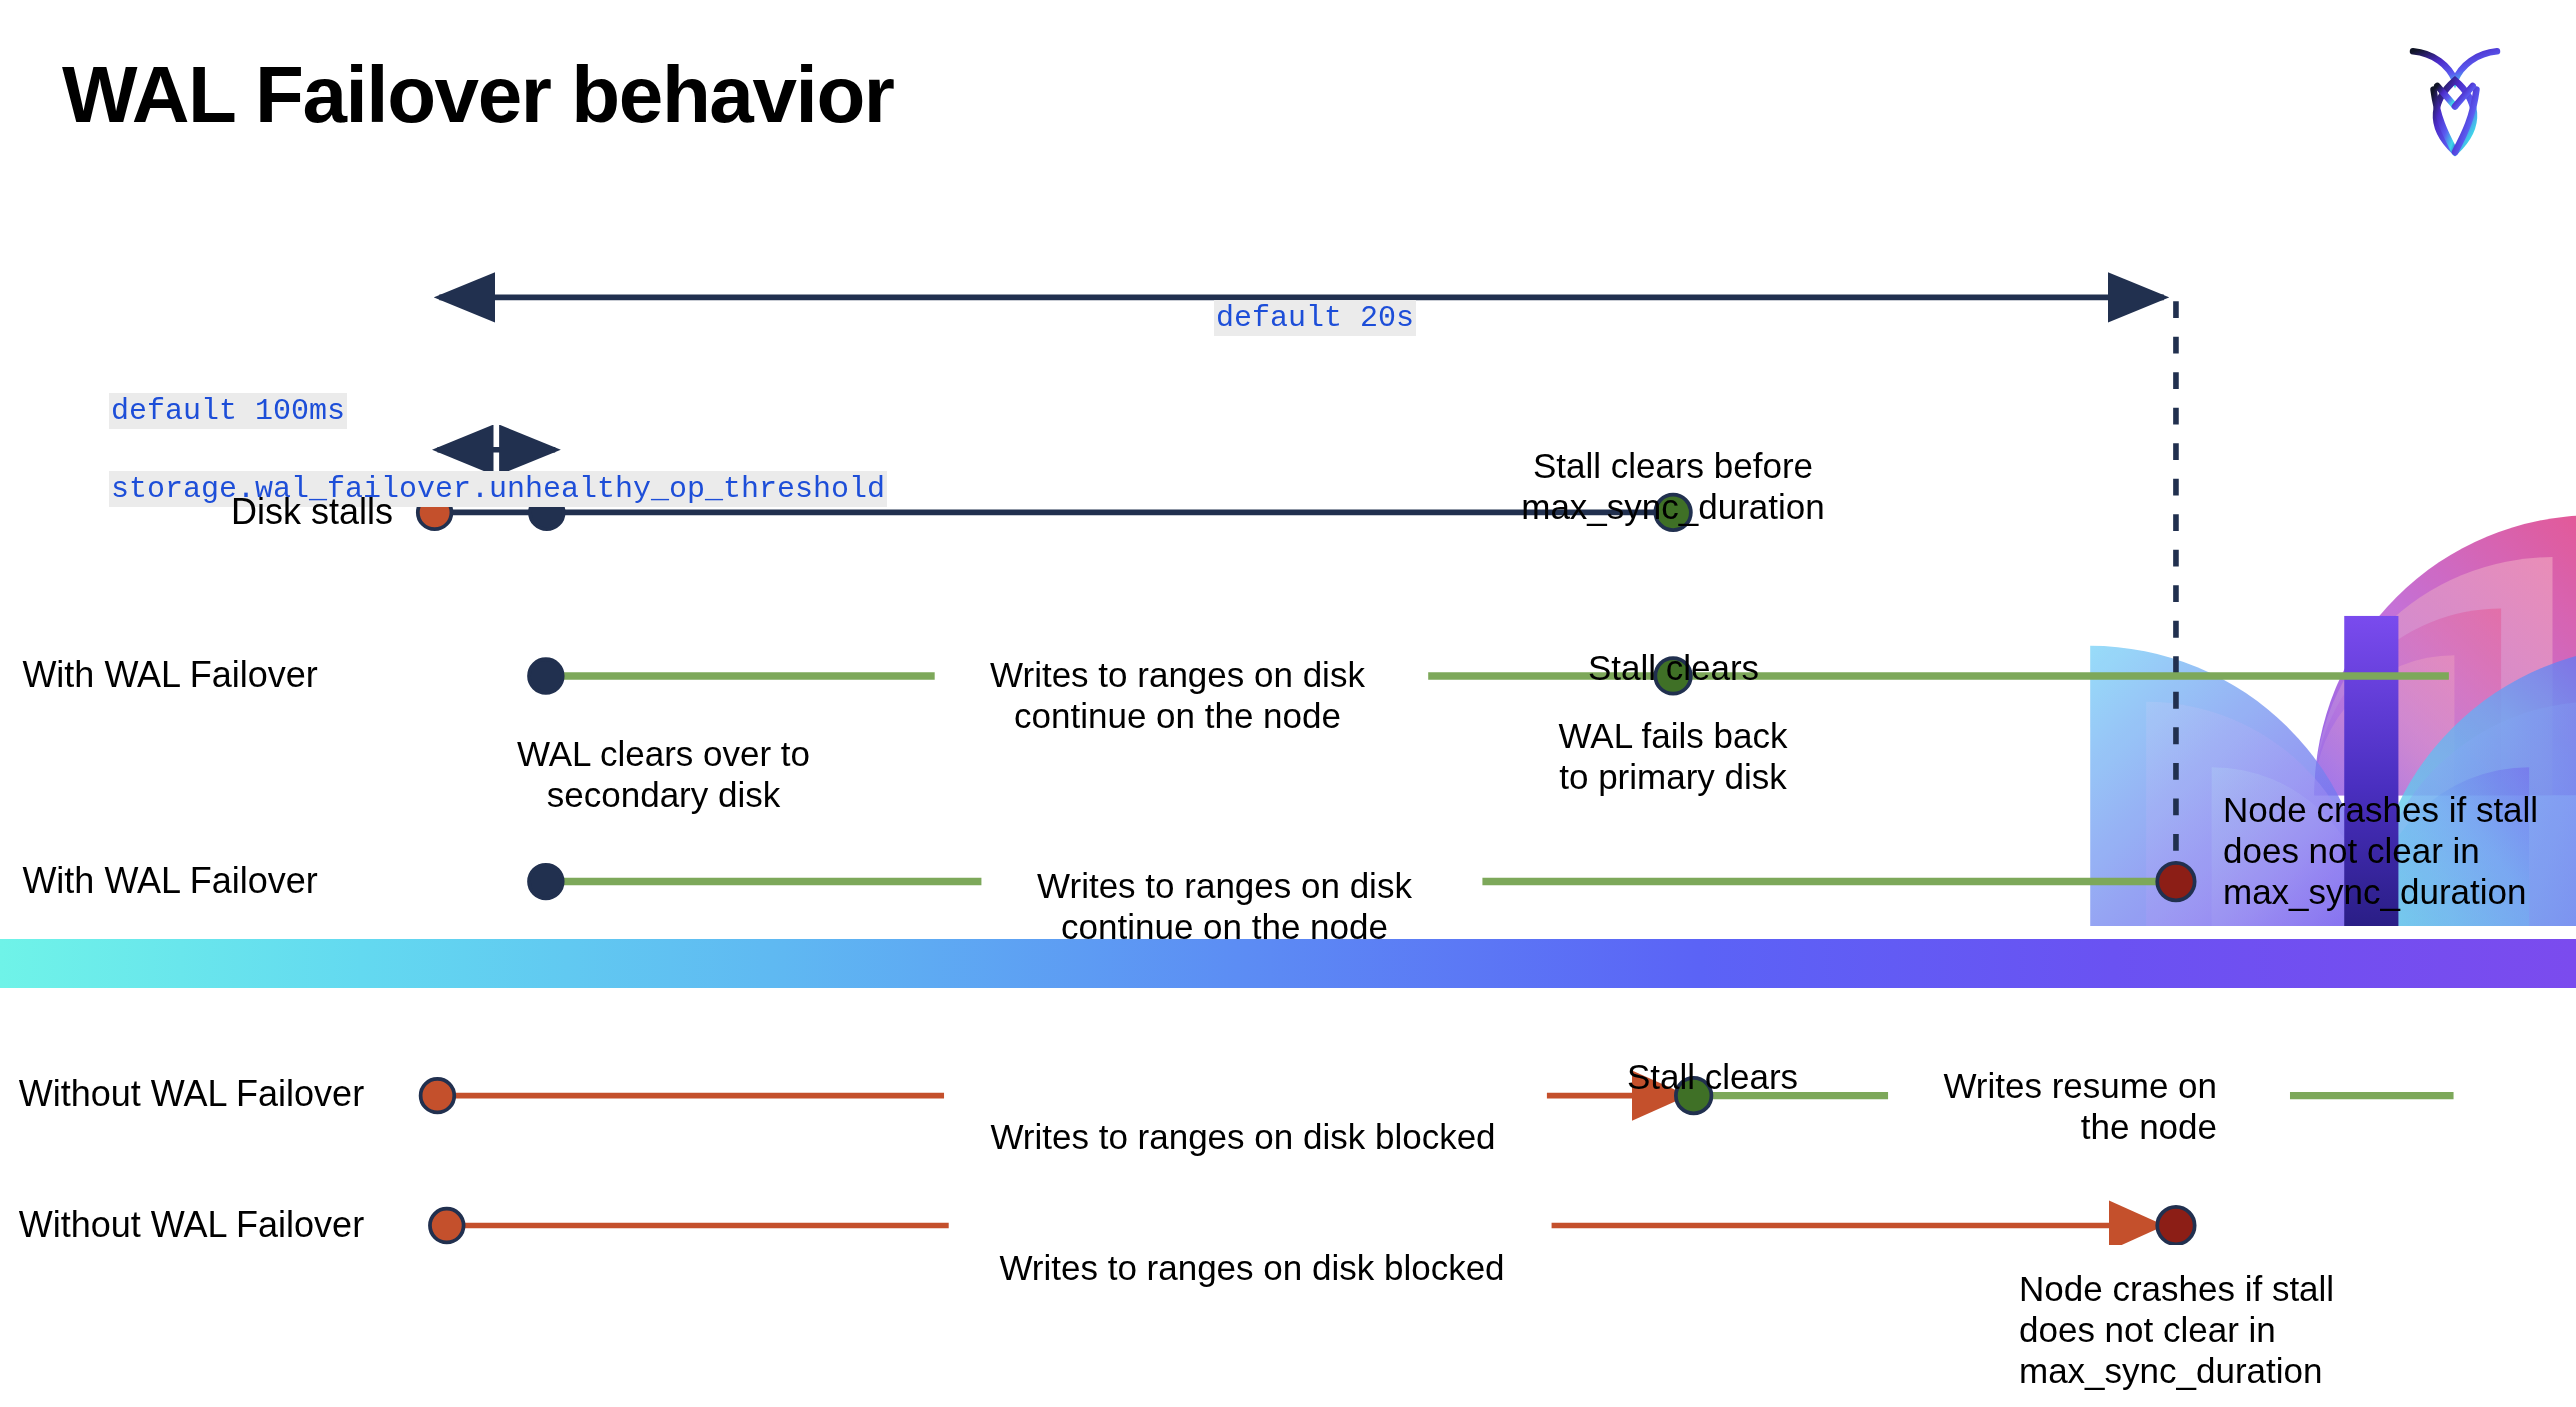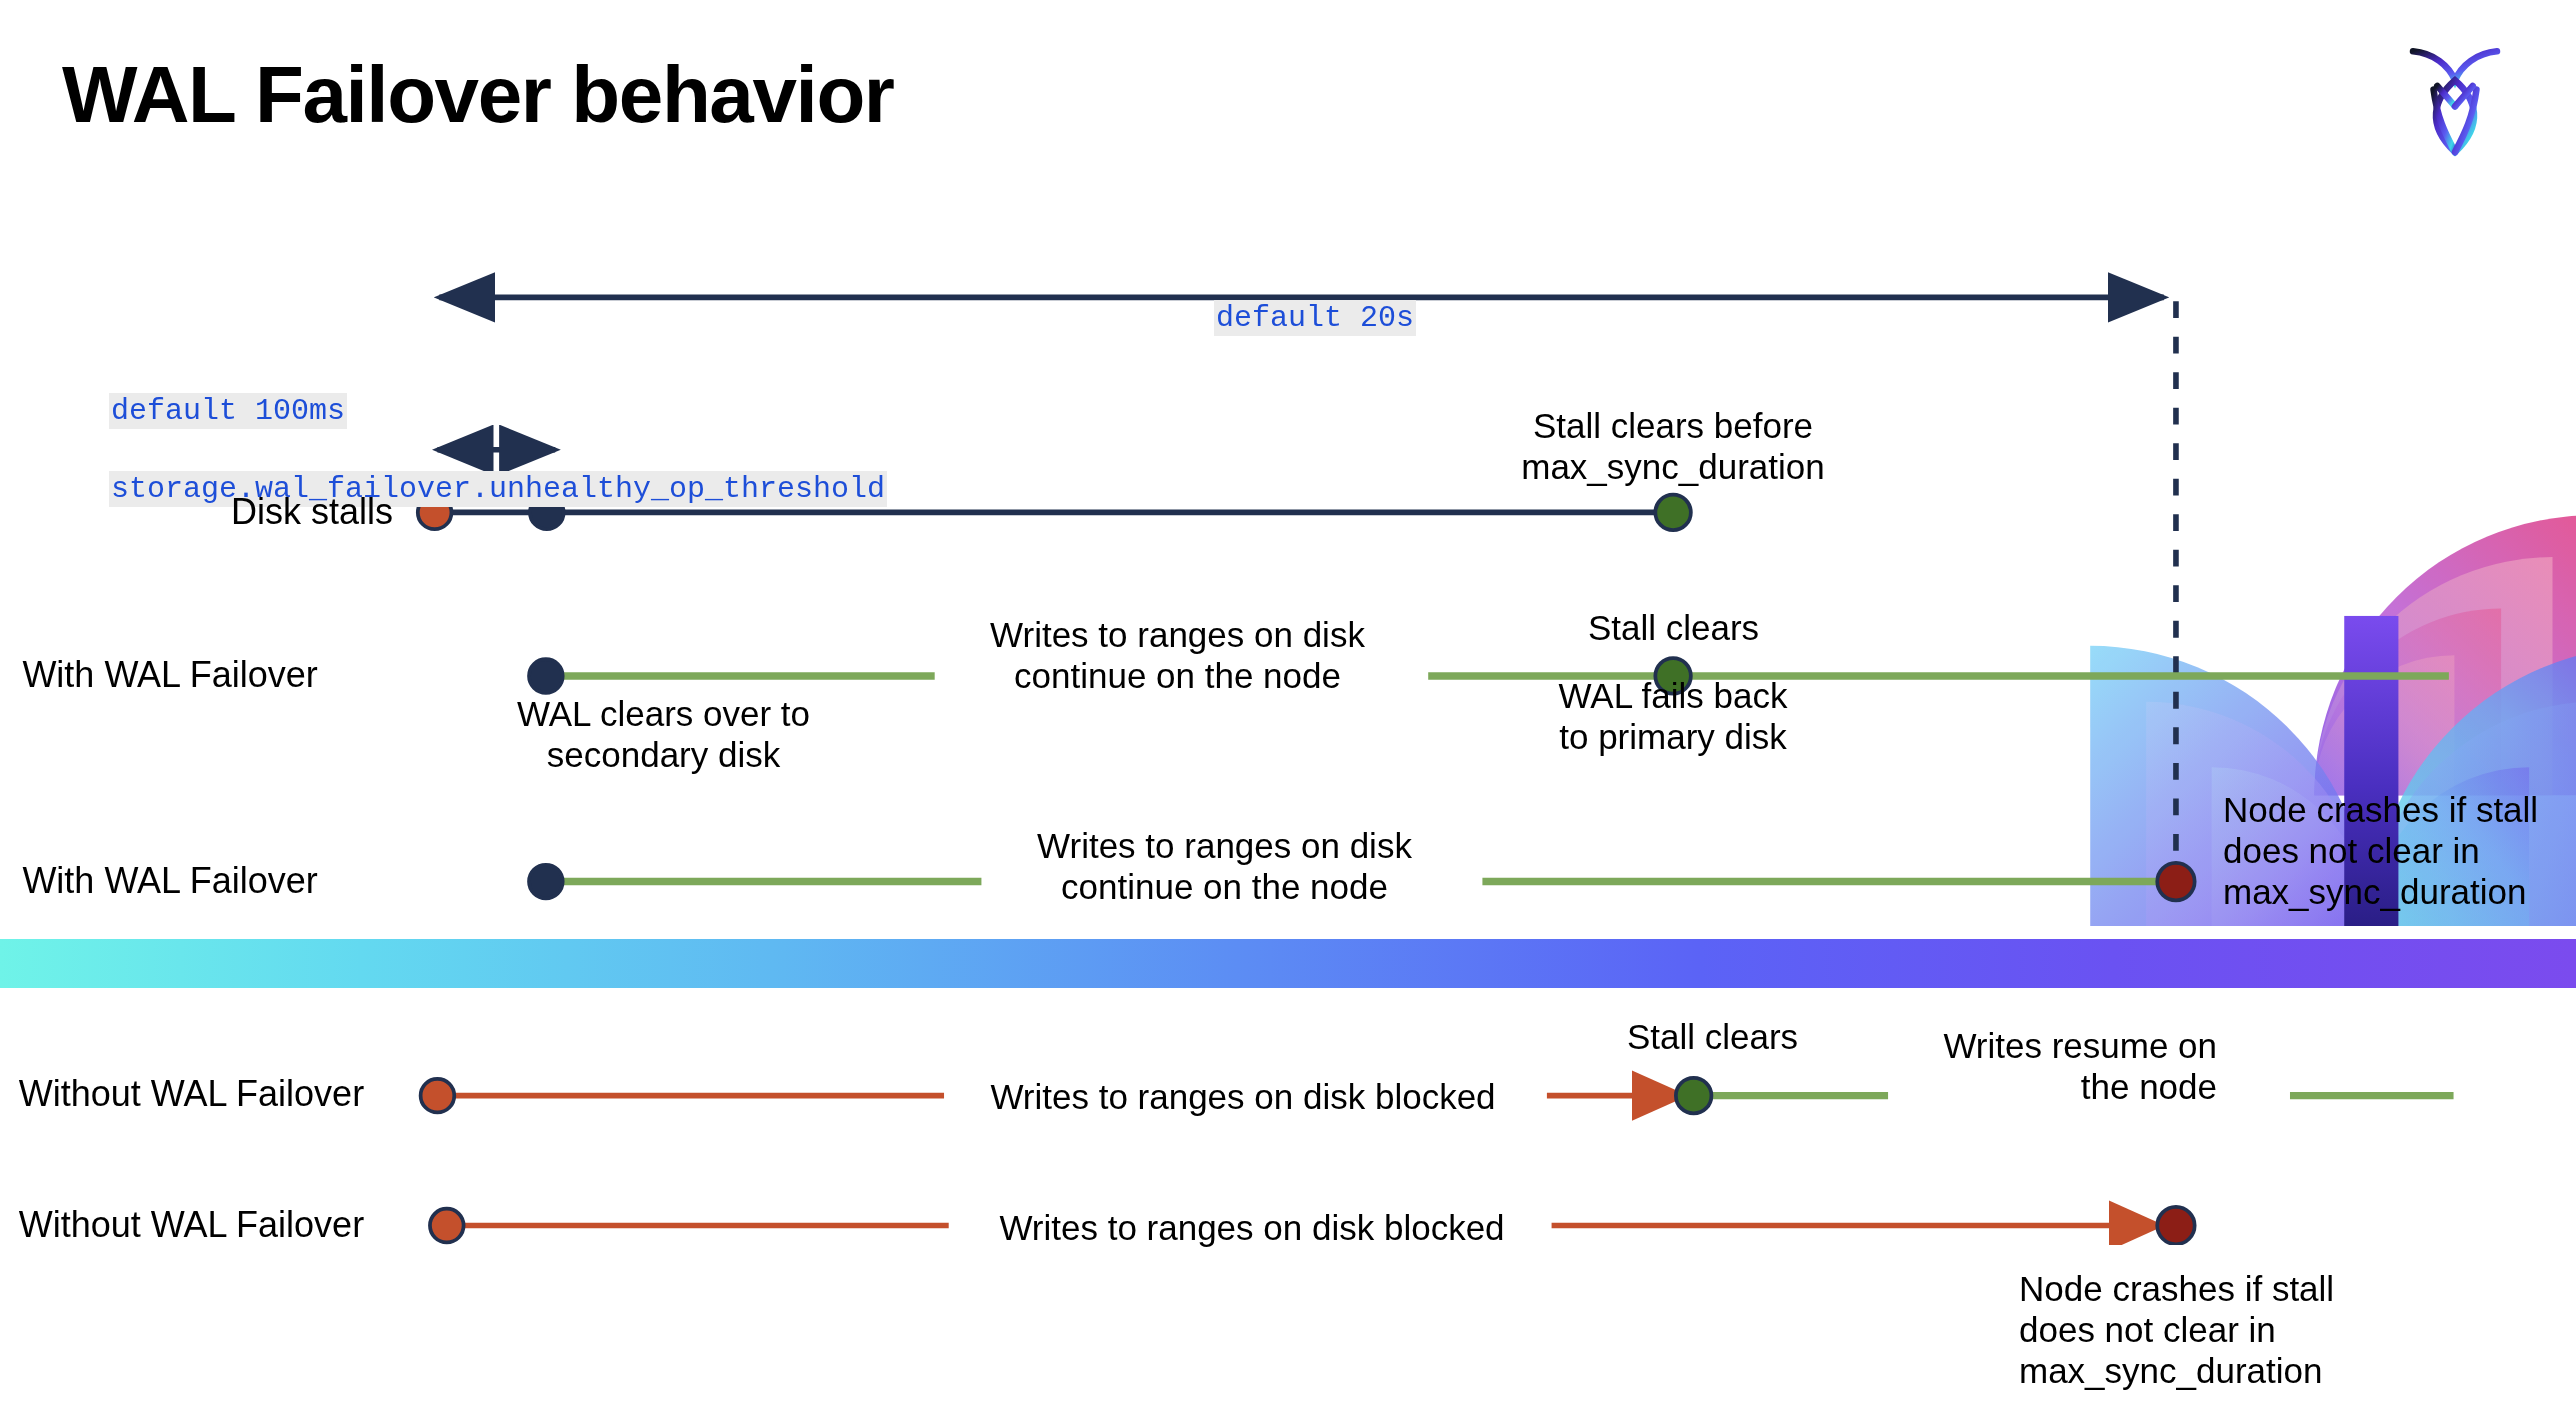--- a/index.html
+++ b/index.html
@@ -78,21 +78,21 @@
   
   .lbl {
     position: absolute;
     color: #000000;
     font-family: "Liberation Sans", sans-serif;
     font-size: 35px;
     line-height: 1.17;
     white-space: pre-line;
   }
   .lbl.row-label { font-size: 36px; }
-  .lbl.center { text-align: center; }
+  .lbl.center { text-align: center; margin-top: 40px; }
   .lbl.right  { text-align: right; }
 
   .mono {
     position: absolute;
     font-family: "Liberation Mono", "DejaVu Sans Mono", monospace;
     font-size: 30px;
     line-height: 1.30;
     color: #1d4ed8;
     white-space: pre;
   }

